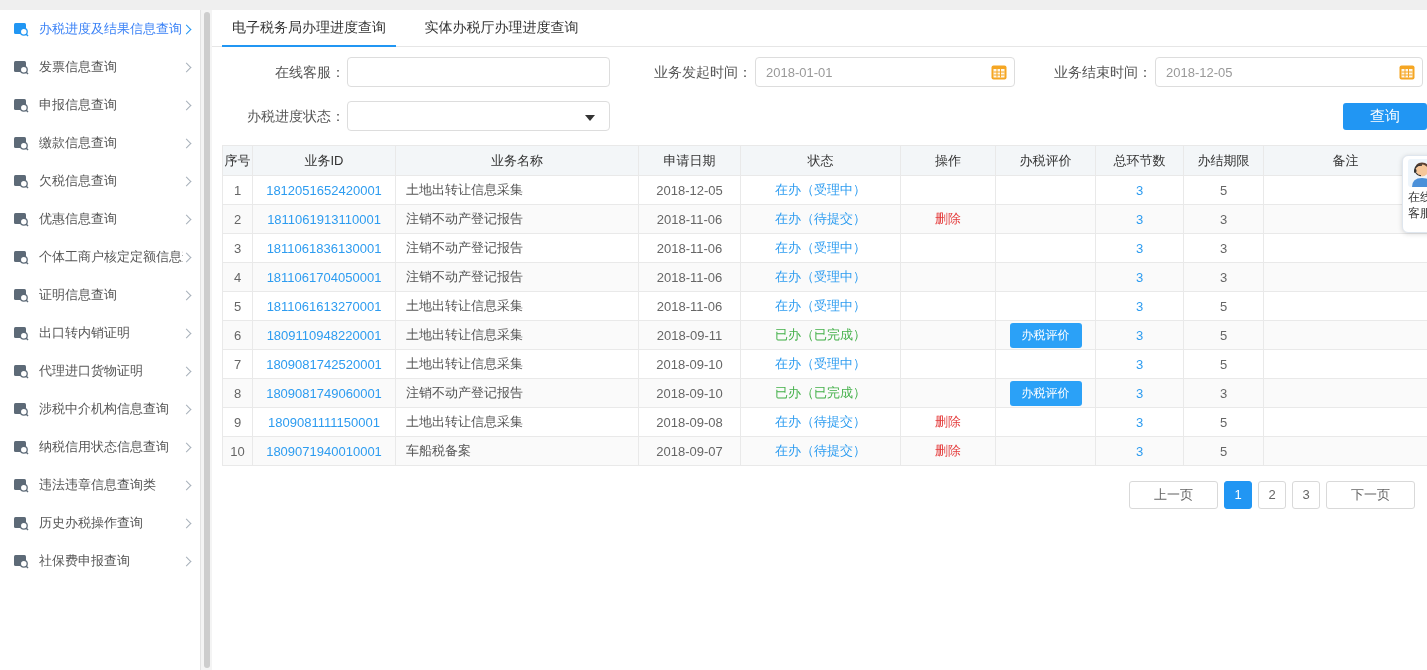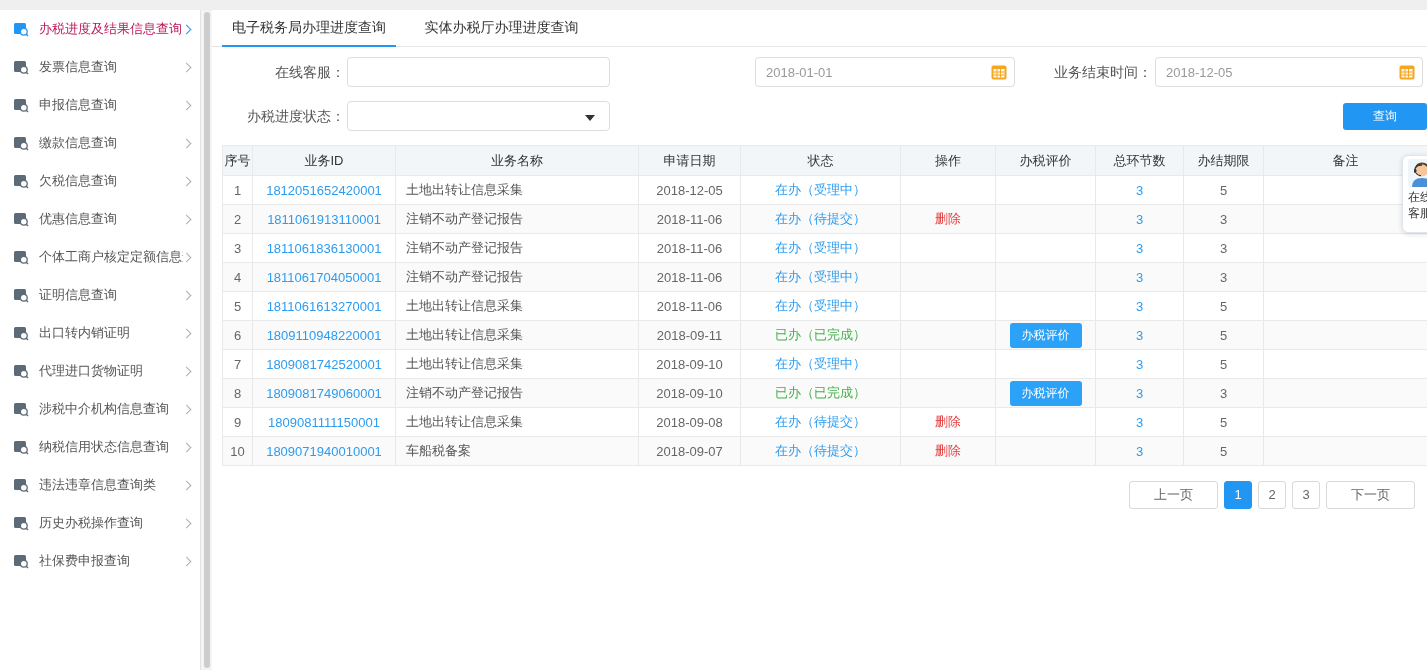--- a/index.html
+++ b/index.html
@@ -7,42 +7,42 @@
     font-family:"Liberation Sans","DejaVu Sans",sans-serif; }
   .top-strip { position:absolute; left:0; top:0; width:1427px; height:10px; background:#efefef; }
 
   
   .sidebar { position:absolute; left:0; top:10px; width:200px; height:660px; background:#fff; }
   .side-item { height:38px; display:flex; align-items:center; padding:0 10px 0 13px; cursor:pointer; color:#555; }
   .side-item .s-icon { width:18px; height:16px; margin-right:8px; color:#5d6a77; flex:0 0 auto; display:flex; align-items:center; }
   .side-item .s-icon svg { width:16px; height:16px; }
   .side-item .s-label { font-size:13px; white-space:nowrap; overflow:hidden; }
   .side-item .chev { width:7px; height:7px; border-top:1px solid #a7b0ba; border-right:1px solid #a7b0ba; transform:rotate(45deg); margin-left:auto; flex:0 0 auto; }
-  .side-item.active { color:#be185d; }
+  .side-item.active { color:#3b82f6; }
   .side-item.active .s-icon { color:#2196f3; }
   .side-item.active .chev { border-color:#2196f3; }
 
   .gutter { position:absolute; left:200px; top:10px; width:12px; height:660px; background:#f4f4f4; border-left:1px solid #e3e3e3; }
   .gutter .thumb { position:absolute; left:3px; top:2px; bottom:2px; width:6px; background:#cdcdcd; border-radius:3px; }
 
   
   .main { position:absolute; left:212px; top:10px; width:1215px; height:660px; background:#fff; }
 
   .tabbar { position:absolute; left:0; top:0; right:0; height:37px; border-bottom:1px solid #e6e6e6; padding-left:10px; }
   .tab { display:inline-block; font-size:14px; color:#333; padding:0 10px; line-height:34px; height:37px; cursor:pointer; margin-right:14px; }
   .tab.active { border-bottom:2px solid #2196f3; }
 
   .filters { position:absolute; left:0; top:37px; right:0; height:98px; font-size:14px; color:#555; }
   .f-label { position:absolute; text-align:right; line-height:30px; white-space:nowrap; }
   .f-input-wrap { position:absolute; height:30px; }
   .f-input-wrap input { width:100%; height:30px; border:1px solid #ddd; border-radius:4px; padding:0 28px 0 10px; font-size:13px; color:#999; outline:none; font-family:inherit; background:#fff; }
   .cal-icon { position:absolute; right:8px; top:7px; width:16px; height:16px; }
   .f-select { position:absolute; height:30px; border:1px solid #ddd; border-radius:4px; background:#fff; cursor:pointer; }
   .f-select .caret { position:absolute; right:14px; top:13px; width:0; height:0; border-left:5px solid transparent; border-right:5px solid transparent; border-top:6px solid #333; }
-  .search-btn { position:absolute; right:0; top:56px; width:84px; height:27px; background:#2196f3; color:#fff; border:none; border-radius:3px; font-size:12px; cursor:pointer; font-family:inherit; }
+  .search-btn { position:absolute; right:0; top:56px; width:84px; height:27px; background:#2196f3; color:#fff; border:none; border-radius:3px; font-size:15px; cursor:pointer; font-family:inherit; }
 
   
   .table-wrap { position:absolute; left:10px; top:135px; width:1205px; }
   table { border-collapse:collapse; table-layout:fixed; width:1205px; font-size:13px; }
   th { height:30px; background:#f3f6f8; color:#333; font-weight:normal; border:1px solid #e9e9e9; text-align:center; }
   td { height:29px; border:1px solid #e9e9e9; text-align:center; color:#666; overflow:hidden; white-space:nowrap; }
   tbody tr:nth-child(even) { background:#fafafa; }
   td.name-cell { text-align:left; padding-left:10px; color:#555; }
   a.blue-link { color:#2d9cf0; text-decoration:none; cursor:pointer; }
   .status-blue { color:#2d9cf0; }
@@ -245,20 +245,21 @@
     <span class="tab active">电子税务局办理进度查询</span>
     <span class="tab">实体办税厅办理进度查询</span>
   </div>
 
   <div class="filters">
     <span class="f-label" style="left:0; width:133px; top:10px;">在线客服：</span>
     <div class="f-input-wrap" style="left:135px; width:263px; top:10px;">
       <input type="text" style="padding-right: 10px;" value="">
     </div>
 
+    <span class="f-label" style="left:400px; width:140px; top:10px;">业务发起时间：</span>
     <div class="f-input-wrap" style="left:543px; width:260px; top:10px;border-radius:6px;">
       <input type="text" value="2018-01-01" style="">
       <svg class="cal-icon" viewBox="0 0 16 16">
         <rect x="0.5" y="1.5" width="15" height="14" rx="2" fill="#f5a623"></rect>
         <rect x="2.5" y="5" width="11" height="8.5" fill="#fff" opacity="0.9"></rect>
         <g stroke="#f5a623" stroke-width="1">
             <line x1="2.5" y1="8" x2="13.5" y2="8"></line>
             <line x1="2.5" y1="11" x2="13.5" y2="11"></line>
             <line x1="6" y1="5" x2="6" y2="13.5"></line>
             <line x1="9.5" y1="5" x2="9.5" y2="13.5"></line>

